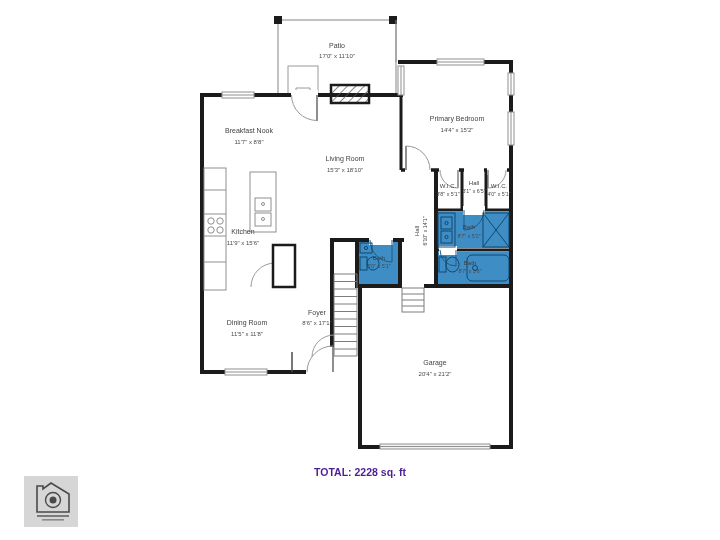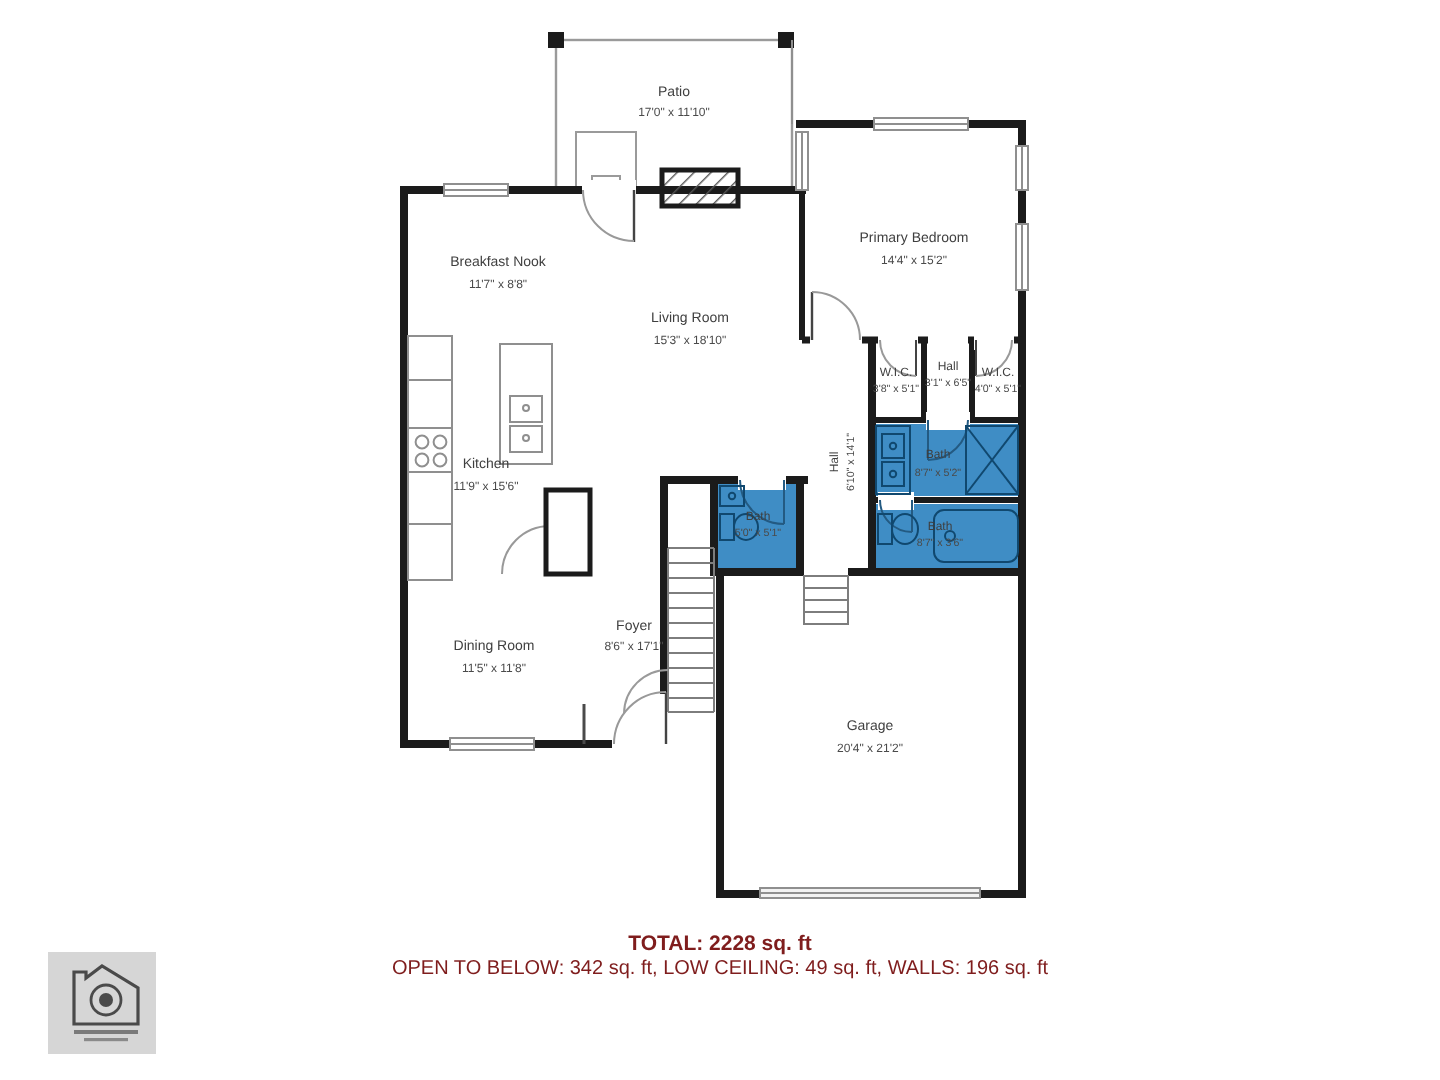--- a/index.html
+++ b/index.html
@@ -3,21 +3,21 @@
 <meta charset="utf-8">
 <style>
   html,body{margin:0;padding:0;background:#fff;}
   #stage{position:relative;width:720px;height:540px;background:#ffffff;overflow:hidden;
          font-family:"Liberation Sans", sans-serif;}
   svg text{font-family:"Liberation Sans", sans-serif;}
   .room-name{font-size:7px;fill:#3f3f3f;text-anchor:middle;}
   .room-dims{font-size:6px;fill:#4a4a4a;text-anchor:middle;}
   .room-name-sm{font-size:6px;fill:#3f3f3f;text-anchor:middle;}
   .room-dims-sm{font-size:5.3px;fill:#4a4a4a;text-anchor:middle;}
-  .summary{position:absolute;left:0;top:467px;width:720px;text-align:center;color:#7f1d1d;}
+  .summary{position:absolute;left:0;top:467px;width:720px;text-align:center;color:#4c1d95;}
   .sum-total{font-size:10.5px;font-weight:bold;line-height:11.8px;}
   .sum-line{font-size:10px;line-height:11.8px;}
   .logo{position:absolute;left:24px;top:476px;width:54px;height:51px;background:#d6d6d6;
         display:flex;align-items:center;justify-content:center;}
 </style>
 </head>
 <body>
 
 <div id="stage">
 
@@ -278,21 +278,20 @@
       <g>
         <text x="435" y="365" class="room-name">Garage</text>
         <text x="435" y="376" class="room-dims">20'4" x 21'2"</text>
       </g>
     </g>
   </svg>
 
   
   <div class="summary">
     <div class="sum-total">TOTAL: 2228 sq. ft</div>
-    <div class="sum-line">OPEN TO BELOW: 342 sq. ft, LOW CEILING: 49 sq. ft, WALLS: 196 sq. ft</div>
   </div>
 
   
   <div class="logo">
     <svg width="44" height="44" viewBox="0 0 44 44">
       <path d="M8,14 L8,6 L14,6 L14,9 L22,3 L40,14 L40,32 L8,32 Z" fill="none" stroke="#4a4a4a" stroke-width="1.6"></path>
       <circle cx="24" cy="20" r="7.5" fill="none" stroke="#4a4a4a" stroke-width="1.4"></circle>
       <circle cx="24" cy="20" r="3.5" fill="#4a4a4a"></circle>
       <rect x="8" y="35" width="32" height="2" fill="#7a7a7a"></rect>
       <rect x="13" y="39" width="22" height="1.6" fill="#8a8a8a"></rect>

